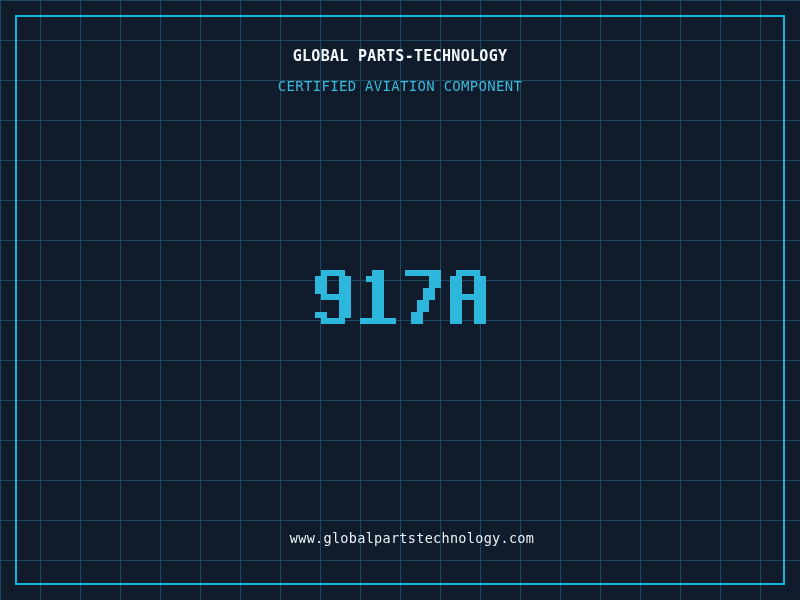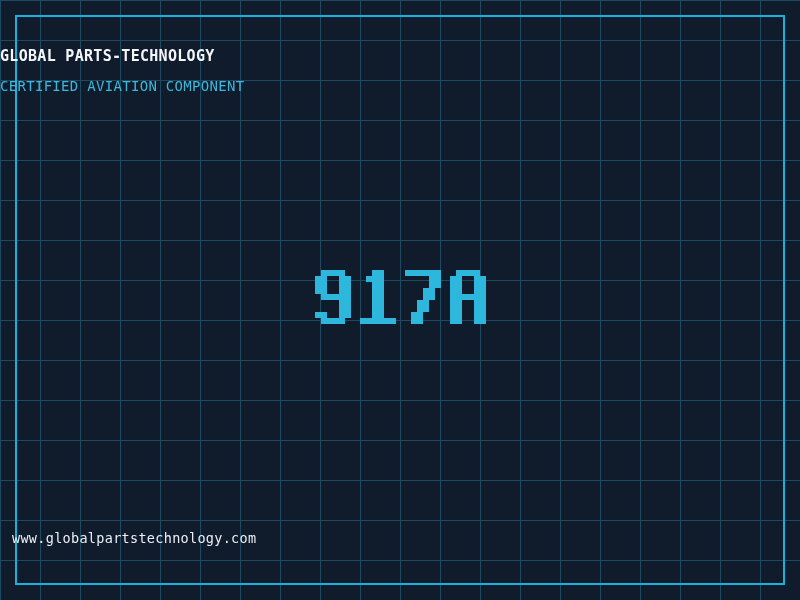--- a/index.html
+++ b/index.html
@@ -26,20 +26,21 @@
     top: 15px;
     width: 766px;
     height: 566px;
     border: 2px solid var(--c-frame, #16b3dc);
     pointer-events: none;
   }
   .centered-text {
     position: absolute;
     left: 0;
     width: 800px;
+    text-align: center;
     line-height: 1;
     white-space: pre;
   }
   .company {
     top: 49px;
     font-size: 15px;
     font-weight: bold;
     letter-spacing: 0.3px;
     color: var(--c-title, #f4f7fa);
   }

